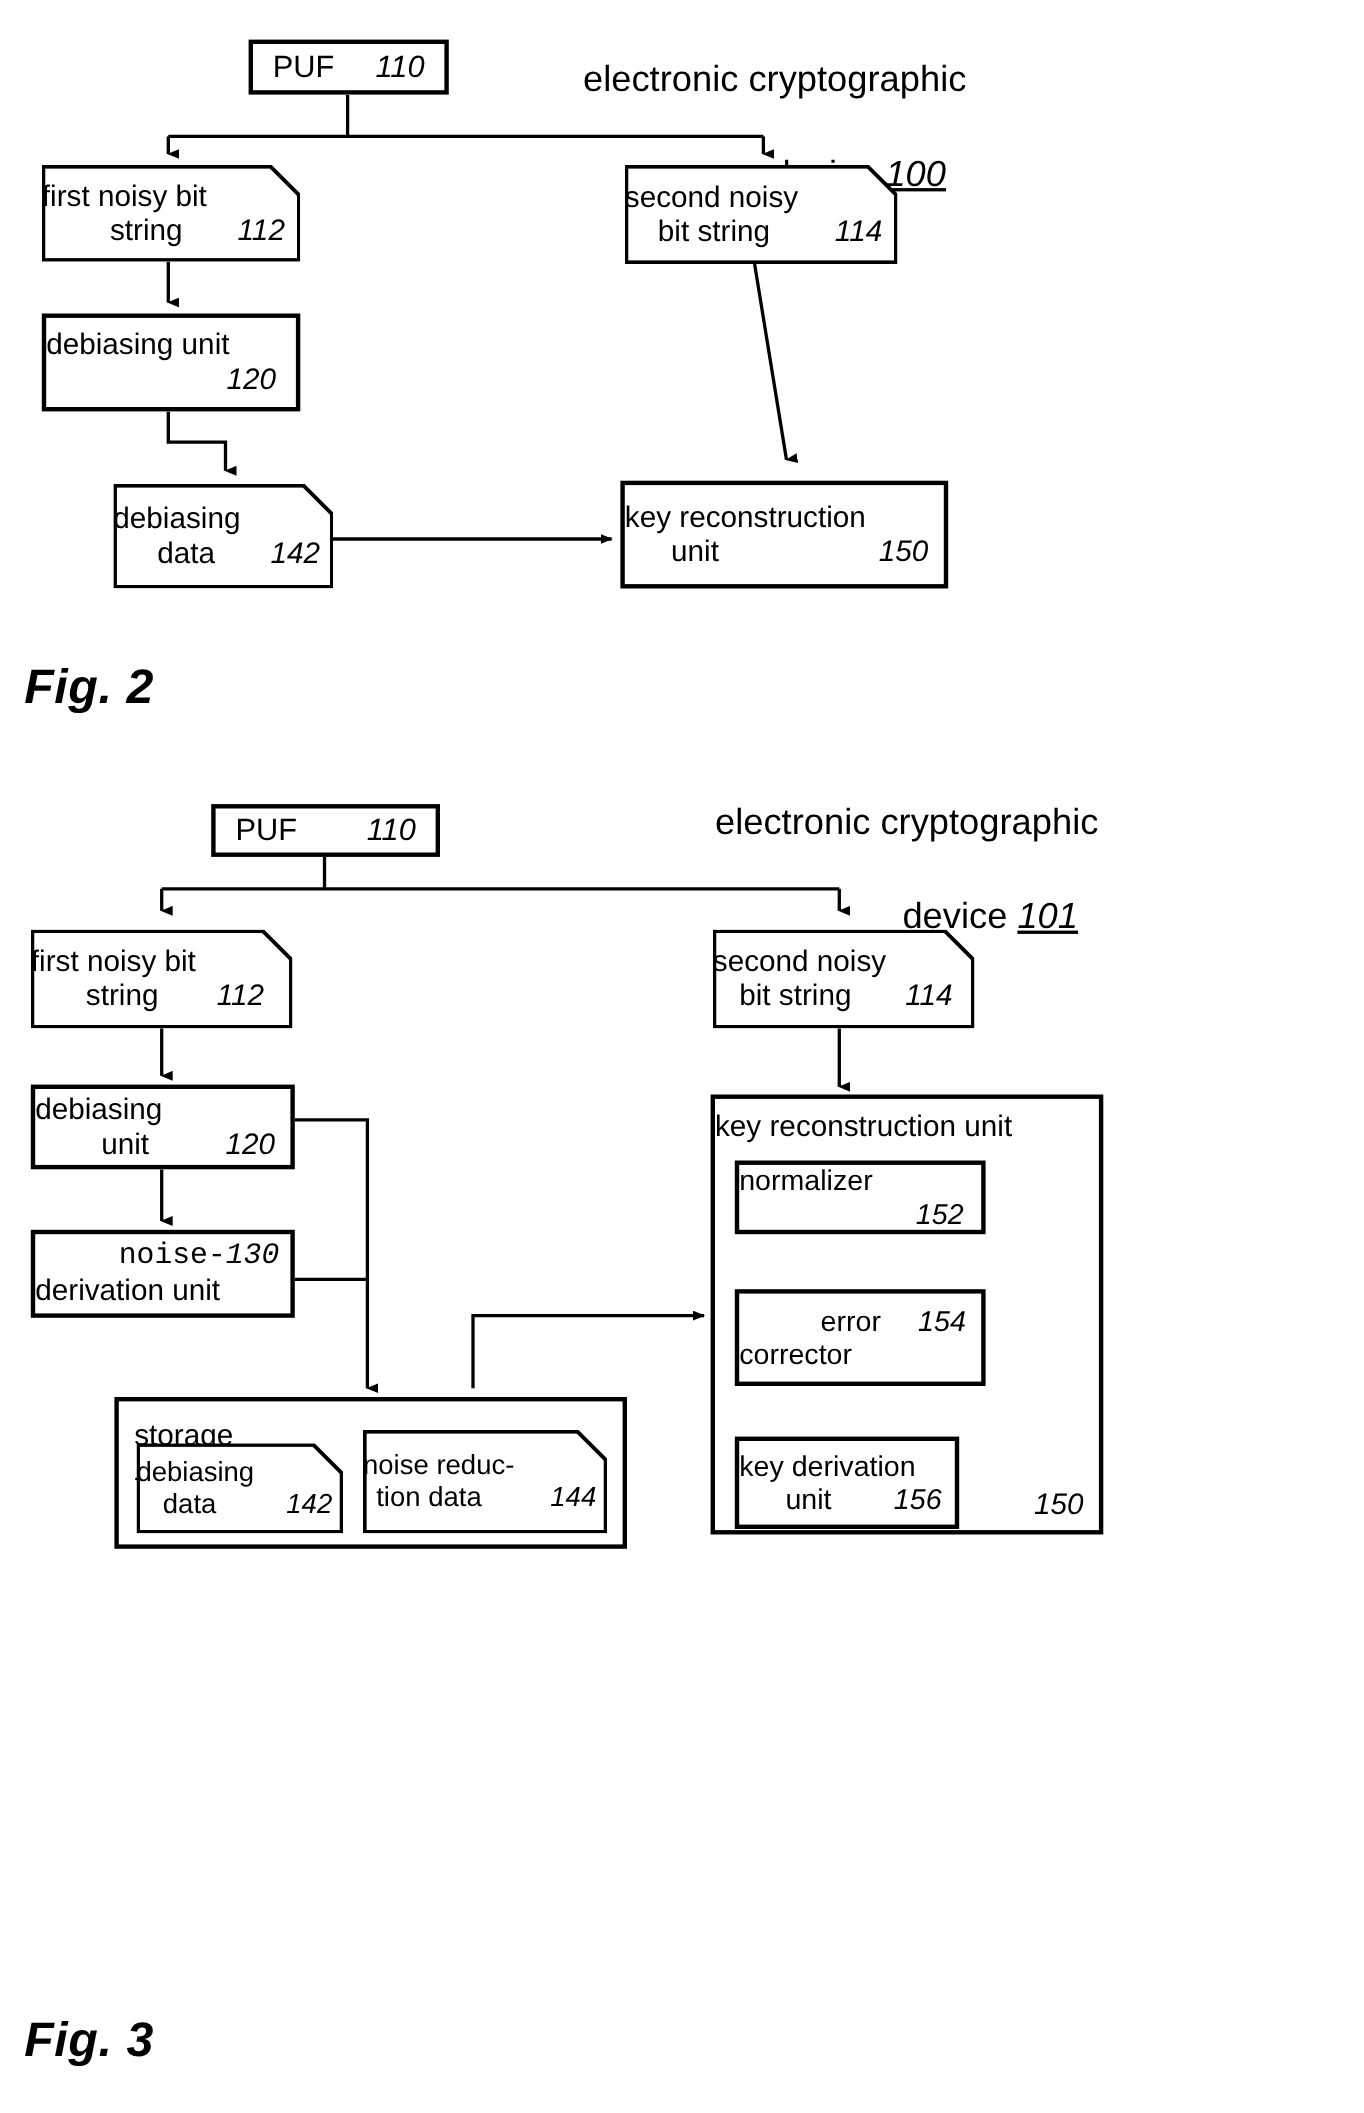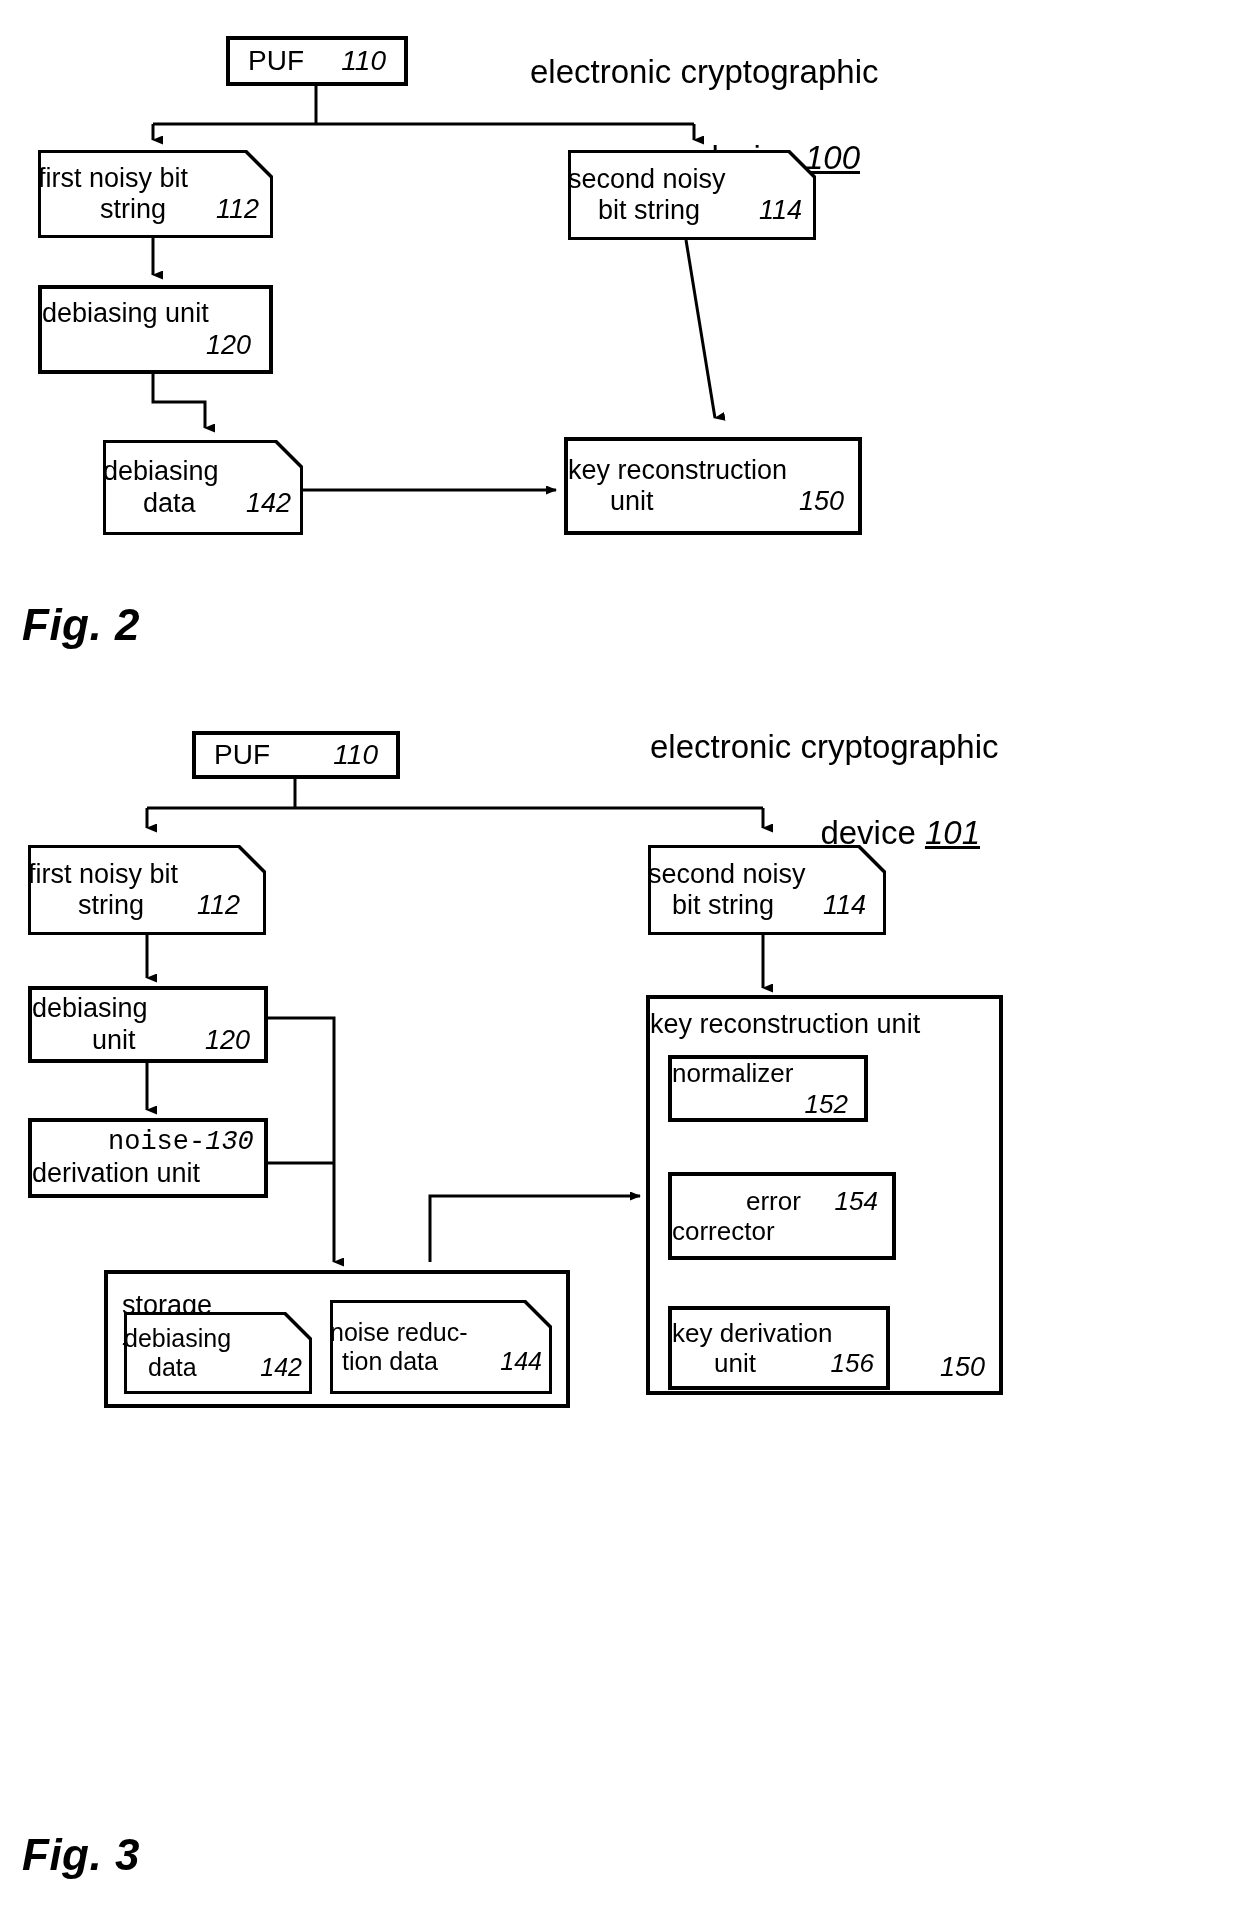--- a/index.html
+++ b/index.html
@@ -335,34 +335,34 @@
         <span class="num">144</span>
       </span>
     </span>
   </div>
 
   <div class="node thick" style="left:646px; top:995px; width:357px; height:400px; font-size:27px; justify-content:flex-start;">
     <span class="line ta-c" style="padding-top:10px;">key reconstruction unit</span>
     <span class="num" style="position:absolute; right:14px; bottom:8px; font-size:27px;">150</span>
   </div>
 
-  <div class="node thick" style="left:668px; top:1055px; width:200px; height:67px; font-size:26px;">
+  <div class="node thick" style="left:668px; top:1055px; width:228px; height:67px; font-size:26px;">
     <span class="line ta-c">normalizer</span>
     <span class="line num" style="text-align:right; padding-right:16px;">152</span>
   </div>
 
   <div class="node thick" style="left:668px; top:1172px; width:228px; height:88px; font-size:26px;">
     <span class="rowsplit" style="padding:0 14px 0 74px;">
       <span>error</span>
       <span class="num">154</span>
     </span>
     <span class="line ta-c">corrector</span>
   </div>
 
-  <div class="node thick" style="left:668px; top:1306px; width:222px; height:84px; font-size:26px;">
+  <div class="node thick" style="left:668px; top:1306px; width:204px; height:84px; font-size:26px;">
     <span class="line ta-c">key derivation</span>
     <span class="rowsplit" style="padding:0 12px 0 42px;">
       <span>unit</span>
       <span class="num">156</span>
     </span>
   </div>
 
   <div class="figlabel" style="left:22px; top:1830px;">Fig. 3</div>
 
 </div>

